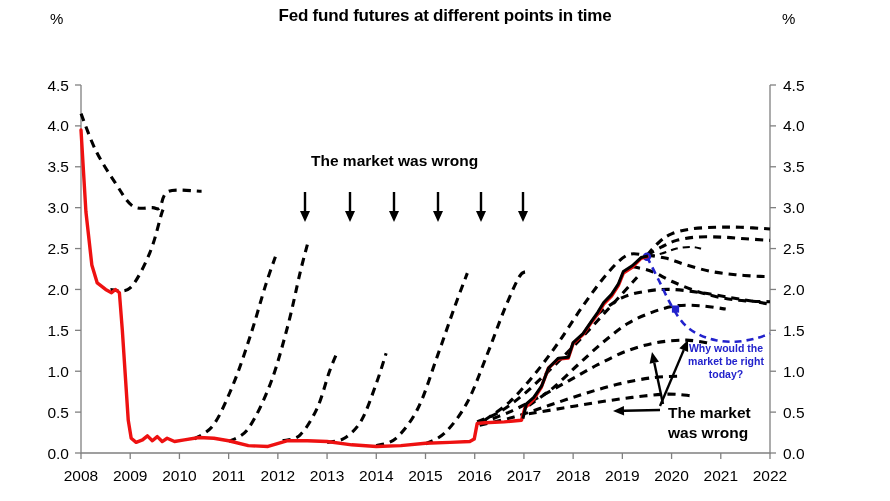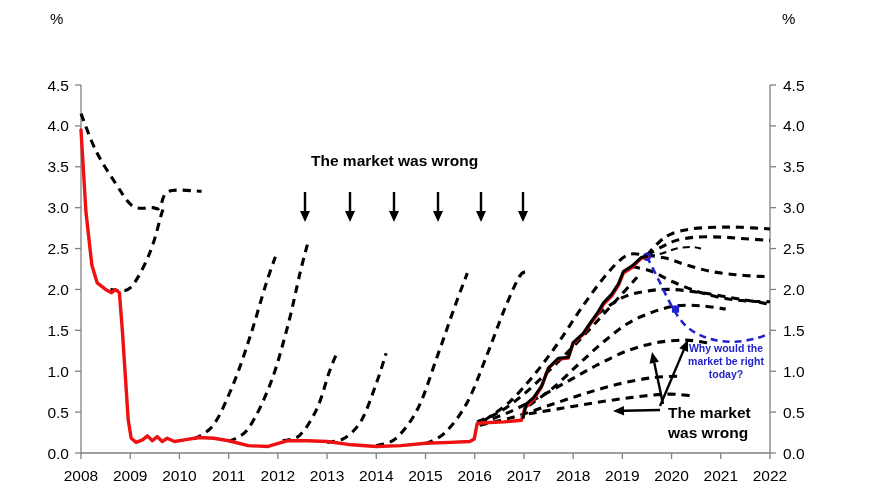--- a/index.html
+++ b/index.html
@@ -118,20 +118,21 @@
     fill: none;
   }
   .arrow-head { fill: #000000; }
   .blue-dot { fill: #2222cc; }
 </style>
 </head>
 <body>
 
 <div id="chart-root">
 
+  <div class="chart-title">Fed fund futures at different points in time</div>
   <div class="unit-label unit-left">%</div>
   <div class="unit-label unit-right">%</div>
 
   <svg class="plot" viewBox="0 0 890 501">
     <g id="grp-axes">
         <path class="axis-line" d="M 81 85 L 81 453 L 770 453 L 770 85"></path>
       </g>
     <g id="grp-ytick-left">
         <line class="tick-mark" x1="75" y1="453" x2="81" y2="453"></line>
         <text class="tickLabel" x="69" y="458.5" text-anchor="end">0.0</text>

